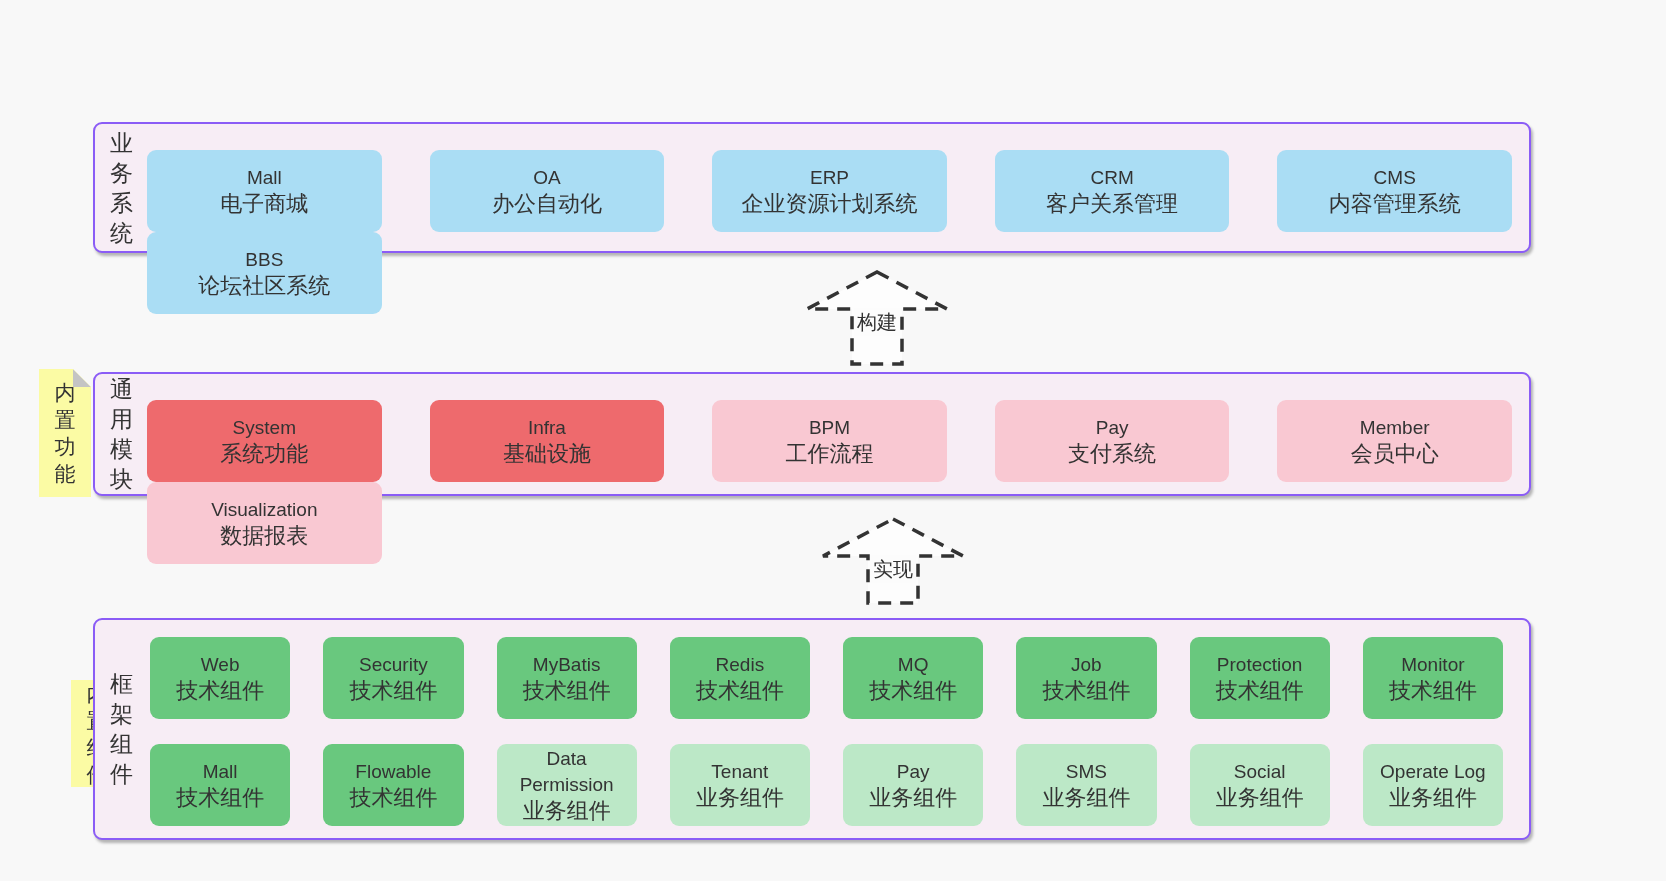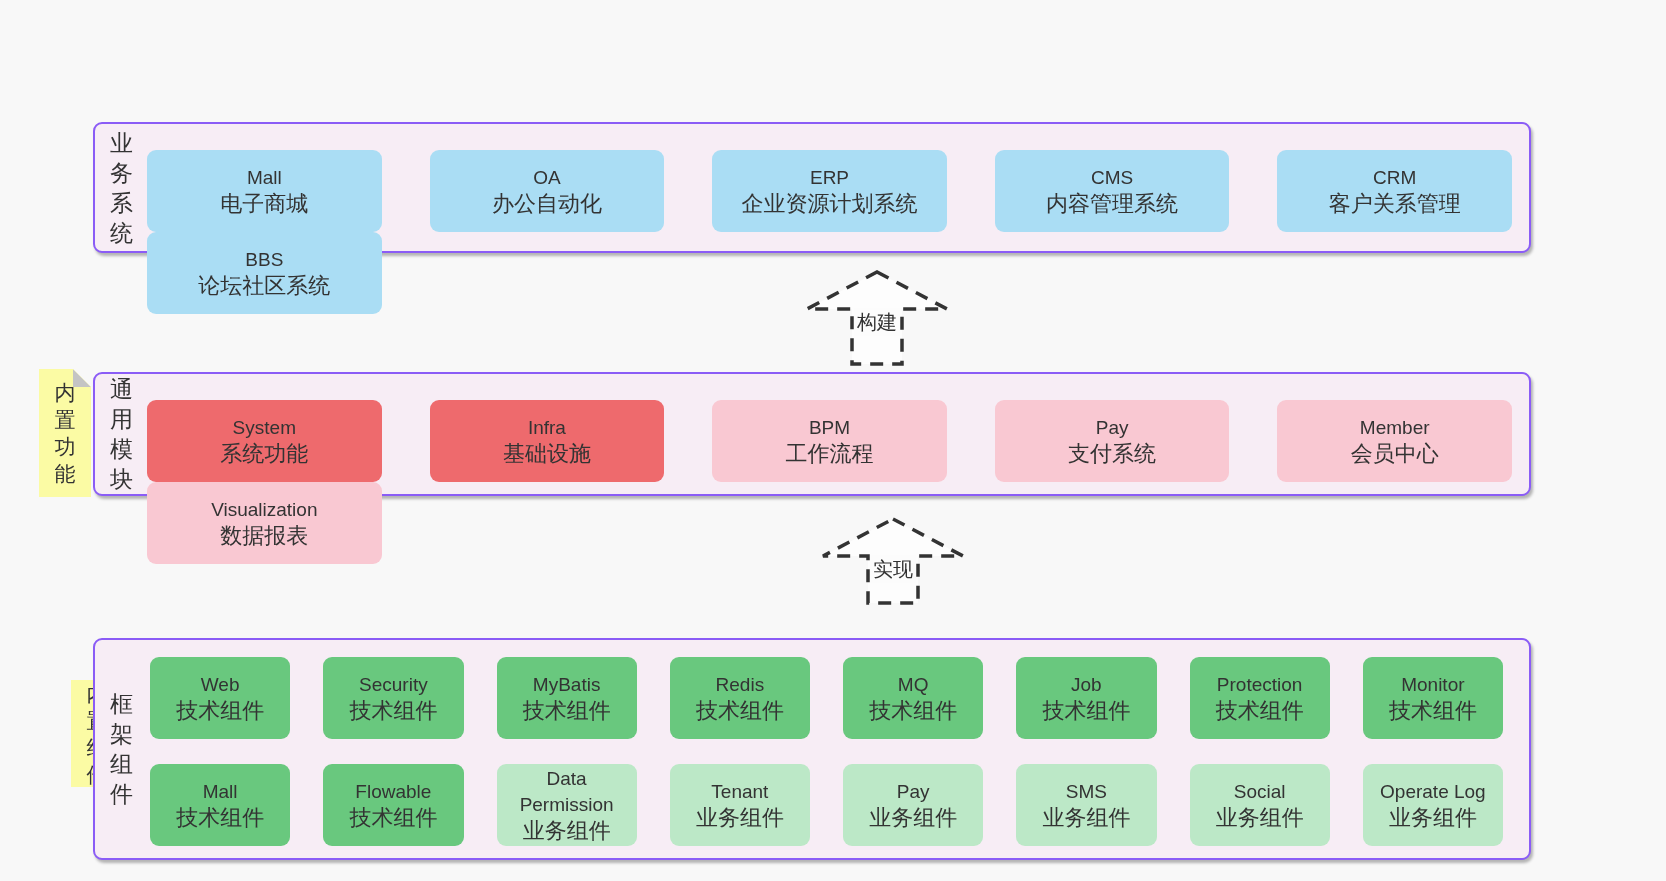--- a/index.html
+++ b/index.html
@@ -3,21 +3,21 @@
 <meta charset="utf-8">
 <style>
   html,body{margin:0;padding:0;}
   body{background:#f8f8f8;font-family:"Liberation Sans","DejaVu Sans",sans-serif;color:#333;}
   #stage{position:relative;width:1666px;height:881px;background:#f8f8f8;overflow:hidden;}
 
   .band{position:absolute;left:93px;width:1438px;background:#f7edf5;border:2px solid #8b5cf6;
         border-radius:9px;box-shadow:2px 3px 3px rgba(0,0,0,0.28);box-sizing:border-box;}
   .band1{top:122px;height:131px;}
   .band2{top:372px;height:124px;}
-  .band3{top:638px;height:222px;}
+  .band3{top:618px;height:222px;}
 
   .band-label{position:absolute;left:13px;top:50%;transform:translateY(-50%);width:27px;
         font-size:23px;line-height:30px;text-align:center;word-break:break-all;color:#333;}
 
   .grid6{position:absolute;left:52px;right:17px;top:26px;display:grid;
         grid-template-columns:repeat(5,1fr);column-gap:48px;grid-auto-rows:82px;}
   .grid8{position:absolute;left:55px;right:26px;top:17px;display:grid;
         grid-template-columns:repeat(8,1fr);column-gap:33px;row-gap:25px;grid-auto-rows:82px;}
 
   .box{border-radius:9px;display:flex;flex-direction:column;justify-content:center;
@@ -59,26 +59,26 @@
       </div>
       <div class="box blue">
         <div class="box-title">OA</div>
         <div class="box-sub">办公自动化</div>
       </div>
       <div class="box blue">
         <div class="box-title">ERP</div>
         <div class="box-sub">企业资源计划系统</div>
       </div>
       <div class="box blue">
+        <div class="box-title">CRM</div>
+        <div class="box-sub">客户关系管理</div>
+      </div>
+      <div class="box blue">
         <div class="box-title">CMS</div>
         <div class="box-sub">内容管理系统</div>
-      </div>
-      <div class="box blue">
-        <div class="box-title">CRM</div>
-        <div class="box-sub">客户关系管理</div>
       </div>
       <div class="box blue">
         <div class="box-title">BBS</div>
         <div class="box-sub">论坛社区系统</div>
       </div>
     </div>
   </div>
 
   <div class="arrow" style="left:805px;top:269px;">
     <svg width="144" height="98" viewBox="0 0 144 98">

